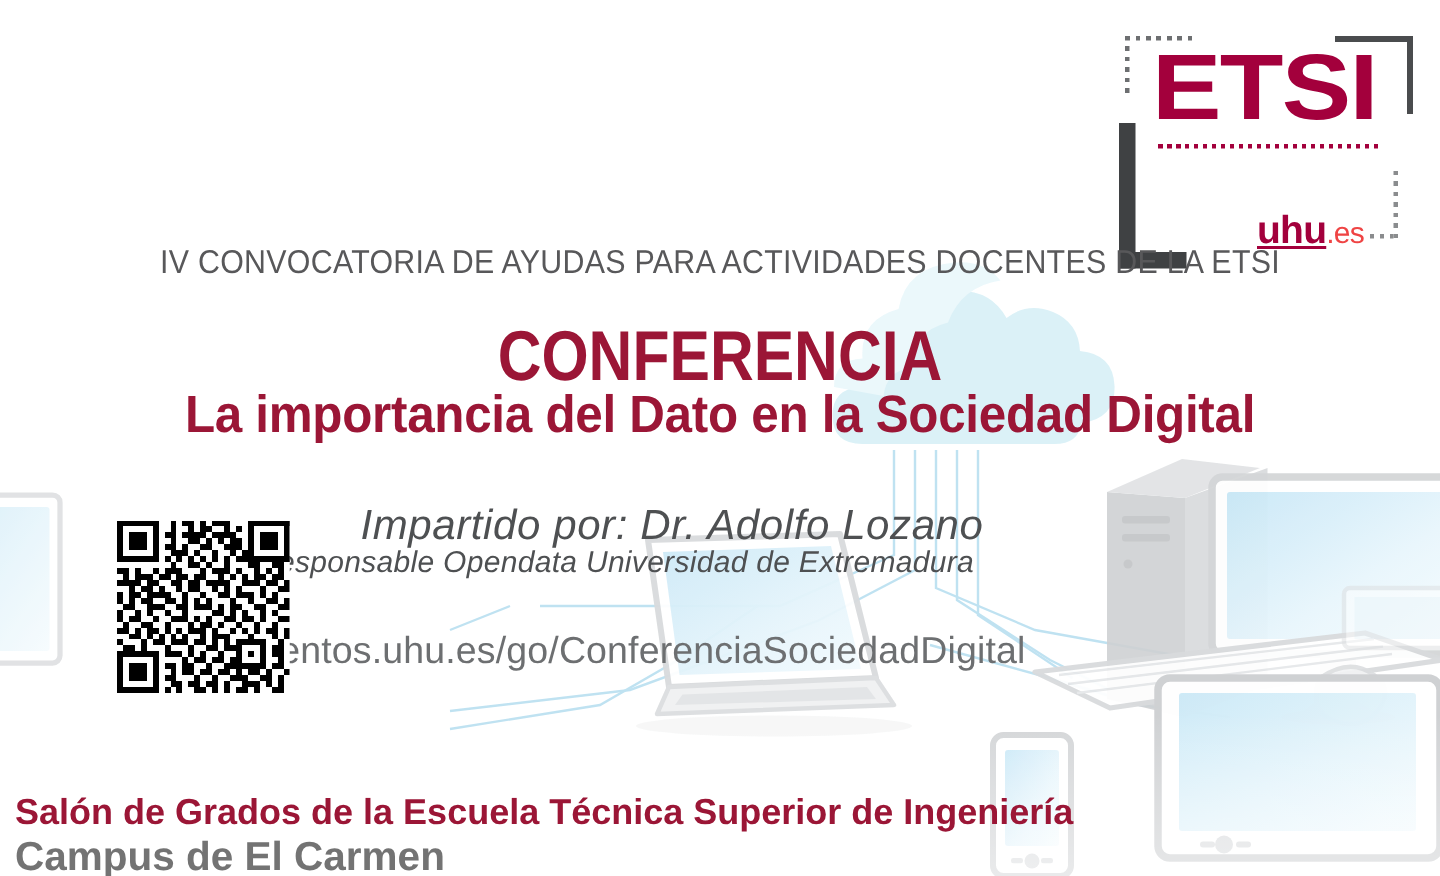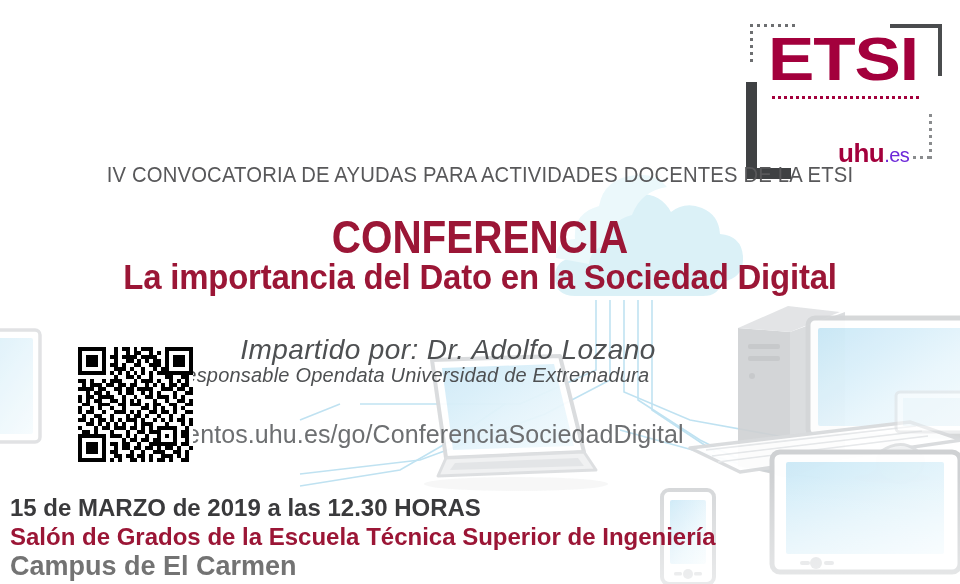--- a/index.html
+++ b/index.html
@@ -114,25 +114,26 @@
   #uhu-lockup {
     position: absolute;
     left: 96px; top: 116px;
     white-space: nowrap;
   }
   #uhu-word {
     font-size: 26px;
     font-weight: bold;
     color: #a3003c;
     letter-spacing: -0.5px;
+    text-decoration: underline;
   }
   #uhu-es {
     font-size: 20px;
     font-weight: normal;
-    color: #6d28d9;
+    color: #ef4444;
     letter-spacing: -0.5px;
   }
   #uhu-dots {
     display: inline-block;
     margin-left: 4px;
     width: 16px; height: 3px;
     vertical-align: 3px;
     background-image: repeating-linear-gradient(to right, #8a8c8e 0px, #8a8c8e 3px, transparent 3px, transparent 7px);
   }
 
@@ -229,20 +230,21 @@
     white-space: nowrap;
     line-height: 28px;
   }
   #footer-place {
     font-size: 24px;
     font-weight: bold;
     color: #9b1636;
     letter-spacing: 0px;
     white-space: nowrap;
     line-height: 29px;
+    margin-top: 33px;
   }
   #footer-campus {
     font-size: 27px;
     font-weight: bold;
     color: #737373;
     letter-spacing: 0px;
     white-space: nowrap;
     line-height: 31px;
   }
 
@@ -641,18 +643,17 @@
         <rect x="10" y="28" width="1" height="1"></rect>
       <rect x="13" y="28" width="2" height="1"></rect>
         <rect x="16" y="28" width="1" height="1"></rect>
       <rect x="20" y="28" width="2" height="1"></rect>
         <rect x="23" y="28" width="1" height="1"></rect>
       <rect x="26" y="28" width="2" height="1"></rect>
     </g>
   </svg>
 
   <div id="footer">
-    <div id="footer-date">15 de MARZO de 2019  a las 12.30 HORAS</div>
     <div id="footer-place">Salón de Grados de la  Escuela Técnica Superior de Ingeniería</div>
     <div id="footer-campus">Campus de El Carmen</div>
   </div>
 
 </div>
 
 </body></html>

